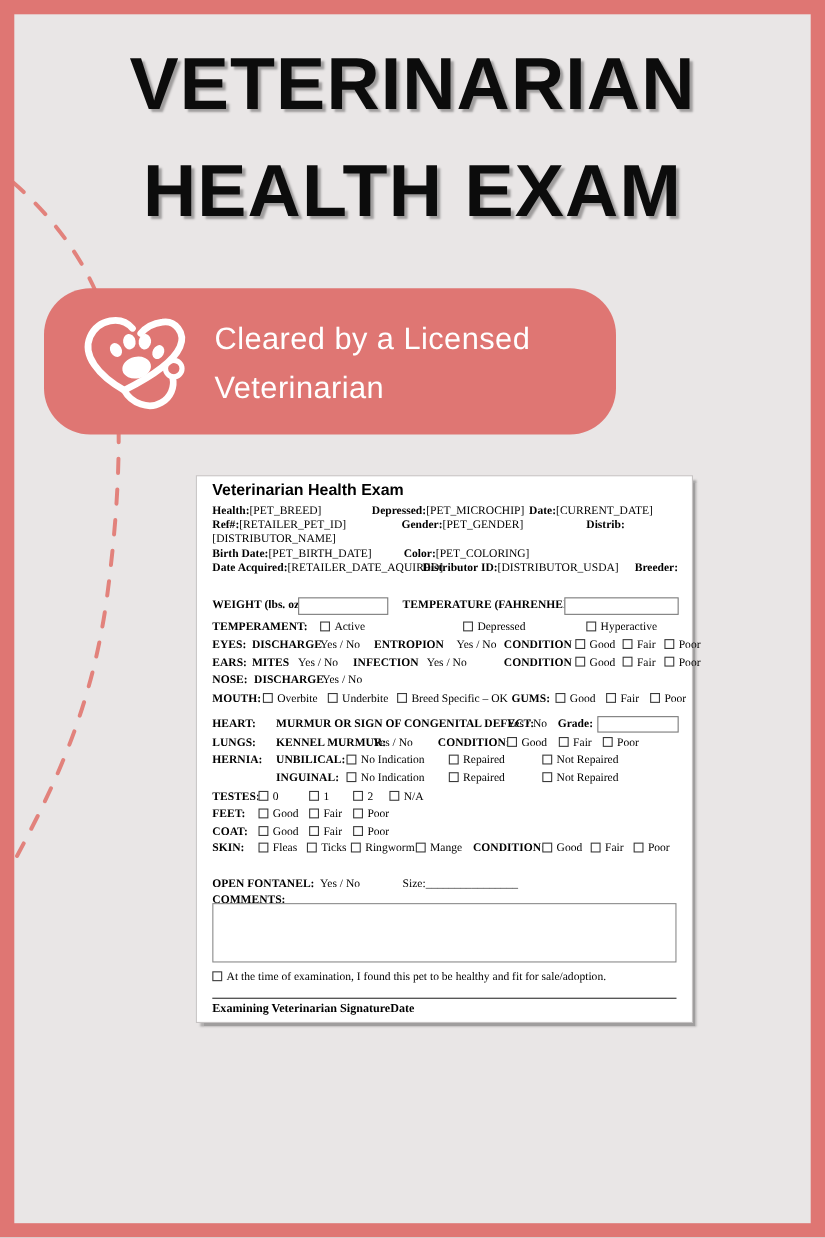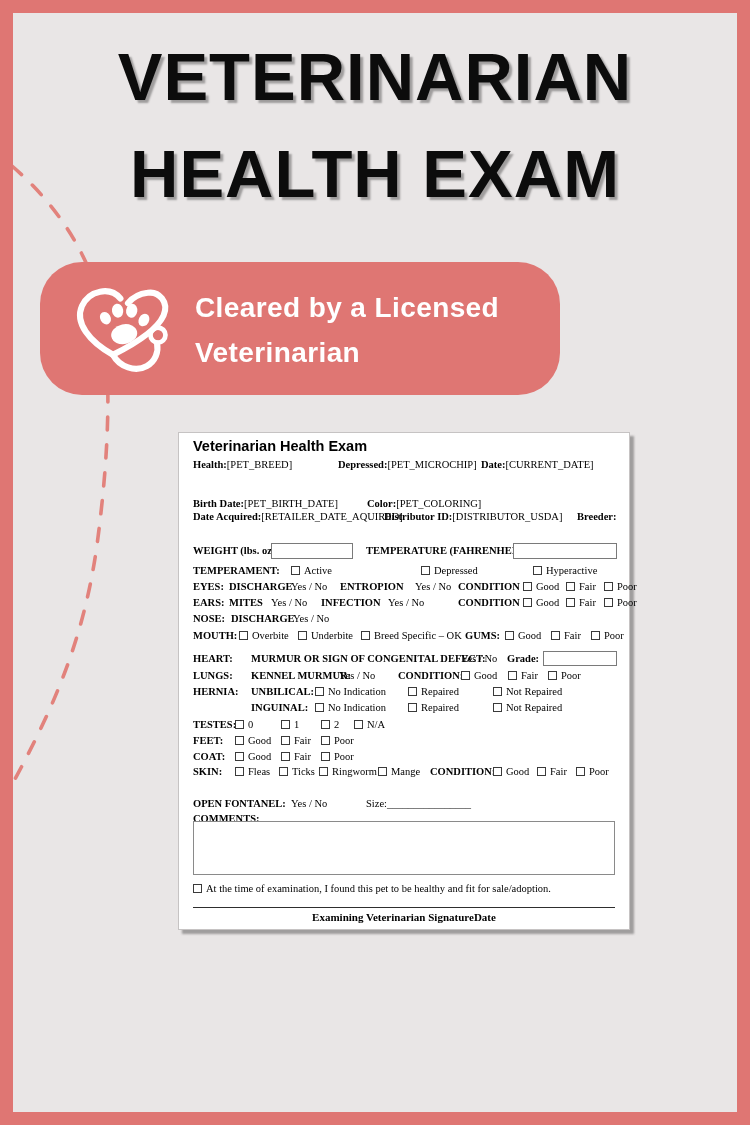--- a/index.html
+++ b/index.html
@@ -14,21 +14,21 @@
   }
   .dash-svg{position:absolute;left:0;top:0;z-index:1;pointer-events:none;}
   .main-title{
     position:absolute;top:28px;left:13px;right:13px;margin:0;z-index:2;
     text-align:center;font-weight:bold;font-size:67px;line-height:97px;
     letter-spacing:1px;color:#0c0c0c;
     text-shadow:3px 3px 2px rgba(0,0,0,0.32);
   }
   .banner{
     position:absolute;background:#df7673;border-radius:42px;z-index:3;
-    color:#ffffff;font-weight:bold;
+    color:#ffffff;font-weight:normal;
   }
   .banner-top{left:40px;top:262px;width:520px;height:133px;}
   .banner-top .icon{position:absolute;left:26px;top:11px;}
   .banner-top .txt{
     position:absolute;left:155px;top:23px;font-size:28px;line-height:45px;
     letter-spacing:0.4px;
   }
   .banner-bottom{left:232px;top:942px;width:490px;height:137px;overflow:visible;}
   .banner-bottom .txt{
     position:absolute;left:14px;top:21px;width:336px;text-align:center;
@@ -59,21 +59,21 @@
   .ibox{
     position:absolute;border:1px solid #7a7a7a;height:16px;background:#fff;
     box-sizing:border-box;top:-2px;
   }
   .comments-box{
     position:absolute;left:14px;right:14px;top:388px;height:52px;
     border:1px solid #8a8a8a;background:#fff;
   }
   .sig{
     position:absolute;left:14px;right:14px;top:474px;border-top:1.6px solid #2e2e2e;
-    padding-top:3px;display:flex;justify-content:center;font-weight:bold;
+    padding-top:3px;display:flex;justify-content:flex-start;font-weight:bold;
     font-size:11px;
   }
 </style>
 </head>
 <body>
 
 <div class="pin">
 
   <svg class="dash-svg" width="750" height="1125" viewBox="0 0 750 1125">
     <path d="M 12 166 C 55 203 100 262 106 340 C 110 402 108 462 97 545 C 83 645 50 715 8 792" fill="none" stroke="#e2827c" stroke-width="3.6" stroke-linecap="round" stroke-dasharray="13 15"></path>
@@ -102,20 +102,28 @@
   </div>
 
   <div class="paper">
     <div class="ftitle">Veterinarian Health Exam</div>
 
     <div class="hline" style="top:26px">
       <span style="left:0"><b>Health:</b> <span>[PET_BREED]</span></span>
       <span style="left:145px"><b>Depressed:</b> <span>[PET_MICROCHIP]</span></span>
       <span style="left:288px"><b>Date:</b> <span>[CURRENT_DATE]</span></span>
     </div>
+    <div class="hline" style="top:39px">
+      <span style="left:0"><b>Ref#:</b> <span>[RETAILER_PET_ID]</span></span>
+      <span style="left:172px"><b>Gender:</b> <span>[PET_GENDER]</span></span>
+      <span style="left:340px"><b>Distrib:</b></span>
+    </div>
+    <div class="hline" style="top:52px">
+      <span style="left:0">[DISTRIBUTOR_NAME]</span>
+    </div>
     <div class="hline" style="top:65px">
       <span style="left:0"><b>Birth Date:</b> <span>[PET_BIRTH_DATE]</span></span>
       <span style="left:174px"><b>Color:</b> <span>[PET_COLORING]</span></span>
     </div>
     <div class="hline" style="top:78px">
       <span style="left:0"><b>Date Acquired:</b> <span>[RETAILER_DATE_AQUIRED]</span></span>
       <span style="left:191px"><b>Distributor ID:</b> <span>[DISTRIBUTOR_USDA]</span></span>
       <span style="left:384px"><b>Breeder:</b></span>
     </div>
 

